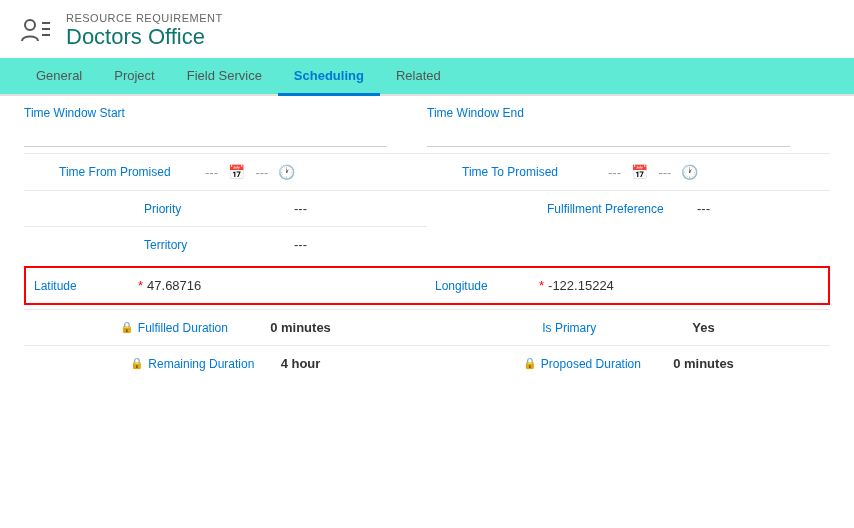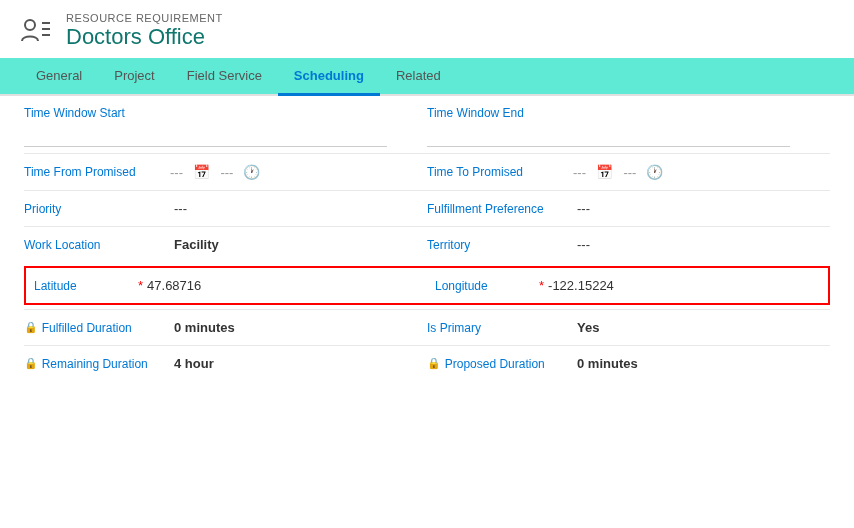--- a/index.html
+++ b/index.html
@@ -20,36 +20,36 @@
     
     .content { padding: 4px 24px; }
 
     .field-group { padding: 6px 0; }
     .field-label { color: #0078d4; font-size: 12px; margin-bottom: 3px; }
     .field-value-full { width: 90%; border: none; border-bottom: 1px solid #ccc; padding: 4px 2px; font-size: 13px; color: #333; outline: none; background: transparent; }
     .field-item-dashes { color: #999; }
 
     
     .time-row { display: flex; align-items: center; gap: 6px; padding: 10px 0; border-top: 1px solid #e8e8e8; }
-    .time-row-label { color: #0078d4; font-size: 12px; min-width: 140px; }
+    .time-row-label { color: #0078d4; font-size: 12px; min-width: 140px; margin-left: 35px; }
     .time-dashes { color: #999; }
     .time-icon { color: #555; font-size: 14px; cursor: pointer; }
 
     
     .highlight-row { border: 2px solid red; margin: 4px 0; display: grid; grid-template-columns: 1fr 1fr; }
     .highlight-cell { display: flex; align-items: center; padding: 10px 8px; }
     .highlight-label { color: #0078d4; font-size: 12px; min-width: 100px; }
     .required-star { color: red; margin: 0 4px; }
     .highlight-value { color: #333; font-size: 13px; }
 
     
     .lock-icon { color: #777; margin-right: 4px; font-size: 11px; }
 
     .two-col { display: grid; grid-template-columns: 1fr 1fr; }
-    .form-row { display: flex; align-items: center; padding: 10px 0; border-top: 1px solid #e8e8e8; }
+    .form-row { display: flex; align-items: center; padding: 10px 0; border-top: 1px solid #e8e8e8; justify-content: center; }
     .form-row-label { color: #0078d4; font-size: 12px; min-width: 150px; display: flex; align-items: center; }
     .form-row-value { font-size: 13px; color: #333; }
     .form-row-value.bold { font-weight: 700; }
   </style>
 </head>
 <body>
 
 <div class="header">
   <div class="header-icon">
     <svg width="32" height="32" viewBox="0 0 32 32" fill="none" xmlns="http://www.w3.org/2000/svg">
@@ -110,24 +110,20 @@
       <span class="form-row-value field-item-dashes">---</span>
     </div>
     <div class="form-row">
       <span class="form-row-label">Fulfillment Preference</span>
       <span class="form-row-value field-item-dashes">---</span>
     </div>
   </div>
 
   <div class="two-col">
     <div class="form-row">
-      <span class="form-row-label">Work Location</span>
-      <span class="form-row-value bold">Facility</span>
-    </div>
-    <div class="form-row">
       <span class="form-row-label">Territory</span>
       <span class="form-row-value field-item-dashes">---</span>
     </div>
   </div>
 
   <div class="highlight-row">
     <div class="highlight-cell">
       <span class="highlight-label">Latitude</span>
       <span class="required-star">*</span>
       <span class="highlight-value">47.68716</span>

